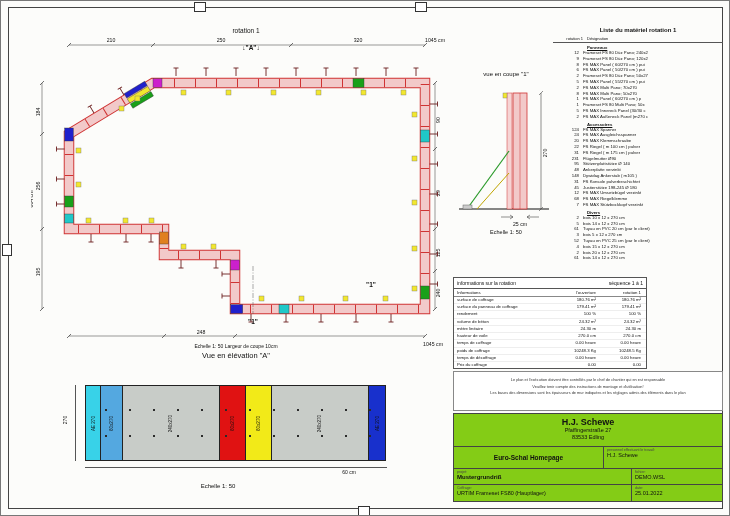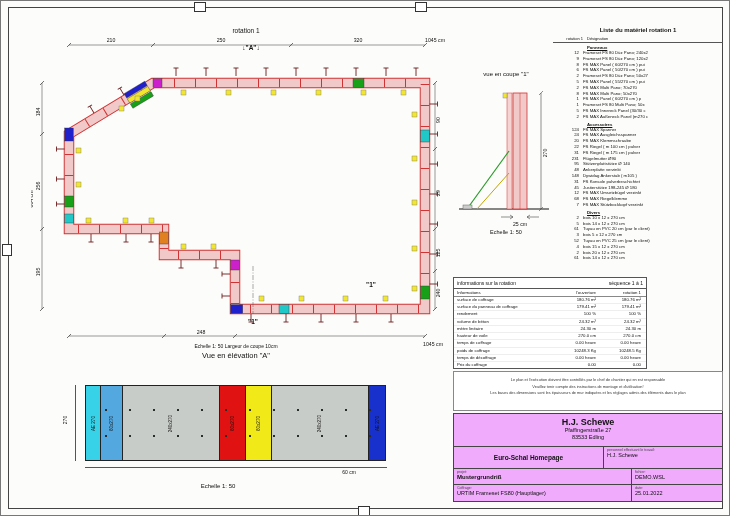--- a/index.html
+++ b/index.html
@@ -53,21 +53,21 @@
   .it-title{display:flex;justify-content:space-between;font-size:5px;padding:2px 3px;border-bottom:1px solid #555}
   .it-head{display:flex;font-size:4.3px;padding:1px 3px;border-bottom:1px solid #888}
   .it-row{display:flex;font-size:4.3px;padding:0 3px;line-height:1.45;border-bottom:1px solid #eee}
   .it-row:last-child{border-bottom:none}
   .it-c0{width:94px;overflow:hidden;white-space:nowrap}
   .it-c1{width:45px;text-align:right}
   .it-c2{width:45px;text-align:right}
 
   .disc{position:absolute;left:452px;top:370px;width:270px;height:40px;border:1px solid #888;text-align:center;font-size:3.9px;color:#333;padding-top:5px;line-height:1.7;background:#fff}
 
-  .tb{position:absolute;left:452px;top:412px;width:270px;height:89px;border:1px solid #444;background:#f0abfc}
+  .tb{position:absolute;left:452px;top:412px;width:270px;height:89px;border:1px solid #444;background:#84cc16}
   .tb-row1{height:33px;border-bottom:1px solid #444;text-align:center;padding-top:3px}
   .tb-company{font-size:9px;font-weight:bold}
   .tb-addr{font-size:5.5px;line-height:1.25}
   .tb-row2{height:22px;border-bottom:1px solid #444;display:flex}
   .tb-logo{width:150px;border-right:1px solid #444;display:flex;align-items:center;justify-content:center;font-size:6.5px;font-weight:bold}
   .tb-cell{flex:1;padding:1px 3px}
   .tb-label{font-size:3.6px;color:#444;display:block}
   .tb-value{font-size:5.5px;display:block}
   .tb-row3,.tb-row4{height:16px;border-bottom:1px solid #444;display:flex}
   .tb-row4{border-bottom:none;height:17px}

